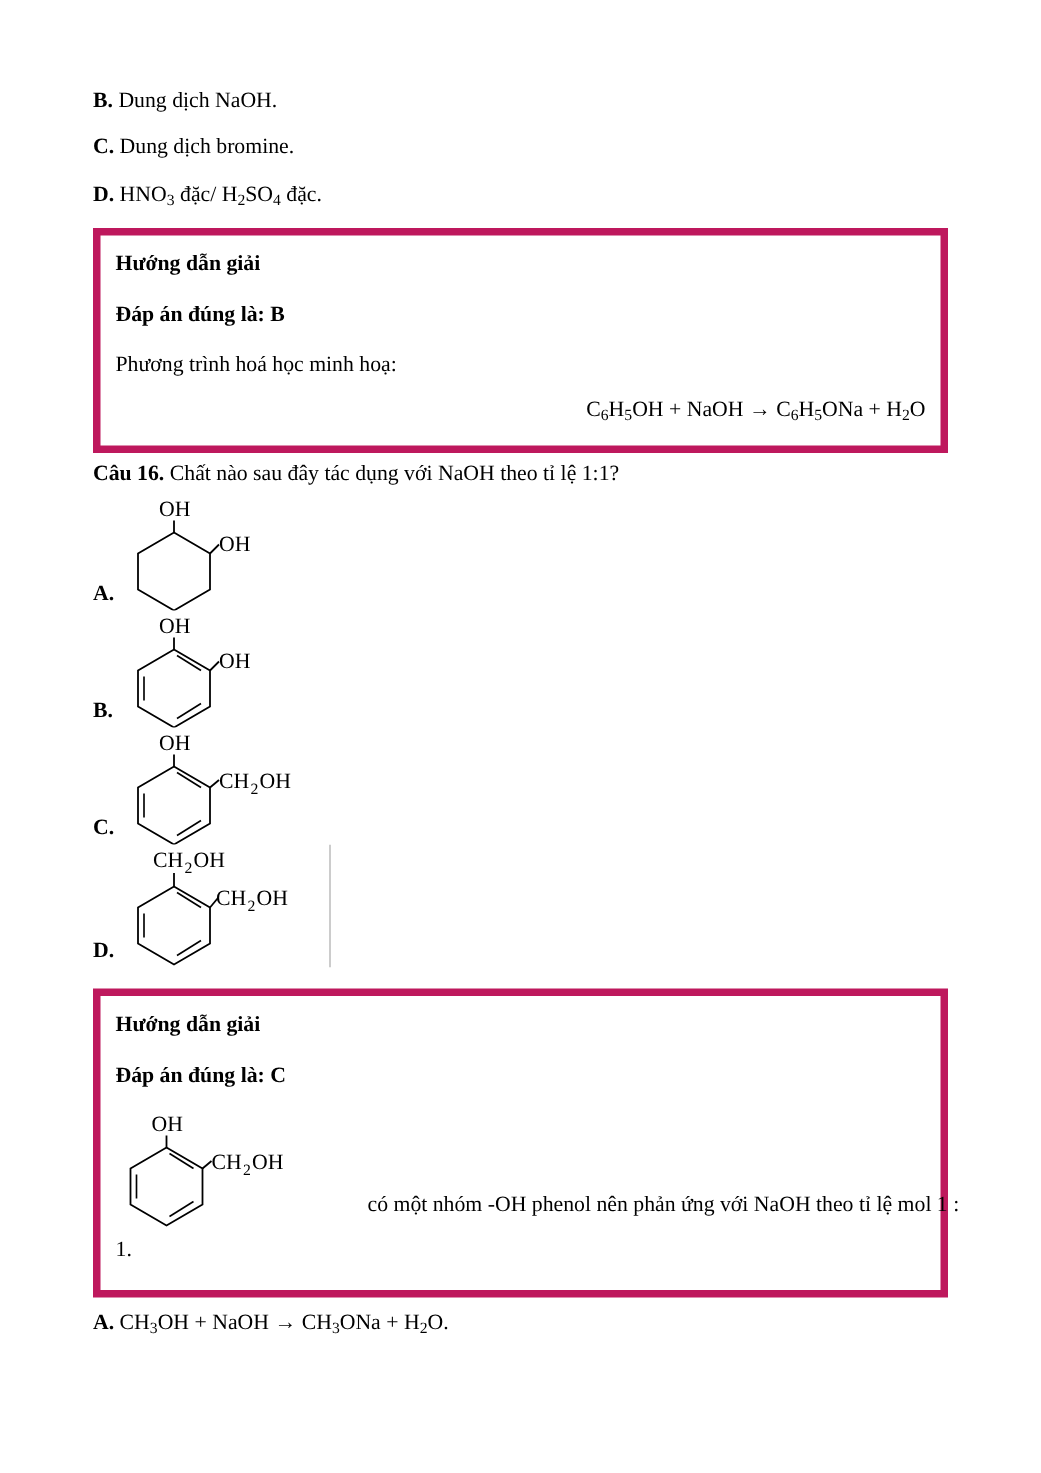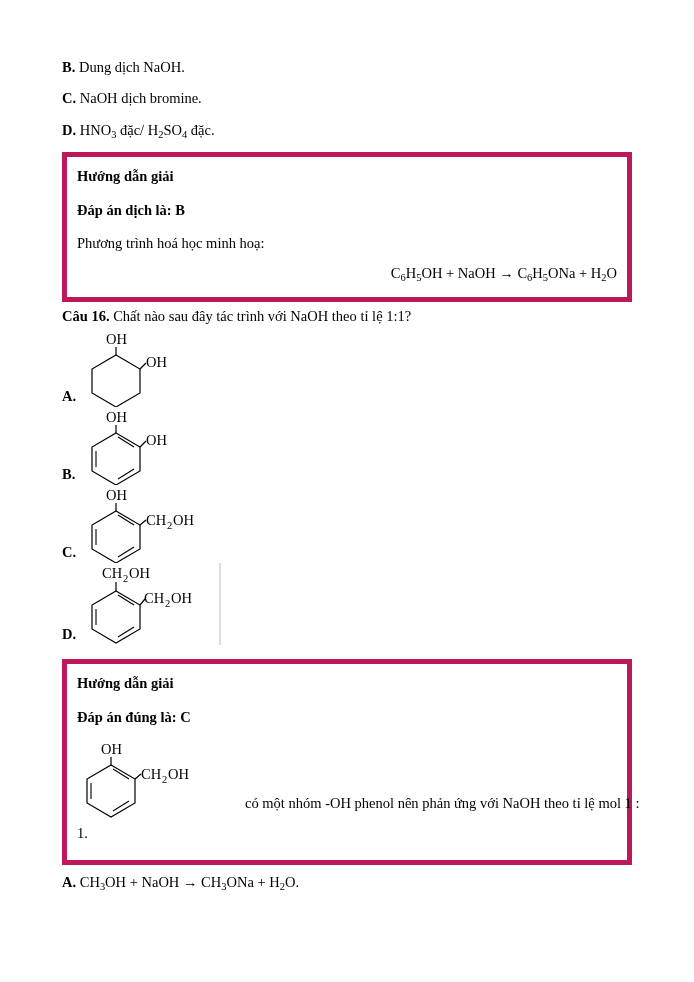--- a/index.html
+++ b/index.html
@@ -87,34 +87,34 @@
   .arrow { font-family: "Liberation Serif", serif; }
 </style>
 </head>
 <body>
 
 <div class="page">
   <div class="content">
 
     <p class="line"><b>B.</b> <span>Dung dịch NaOH.</span></p>
 
-    <p class="line"><b>C.</b> <span>NaOH dịch bromine.</span></p>
+    <p class="line"><b>C.</b> <span>Dung dịch bromine.</span></p>
 
     <p class="line"><b>D.</b>
       <span><span>HNO</span><sub>3</sub><span> đặc/ H</span><sub>2</sub><span>SO</span><sub>4</sub><span> đặc.</span></span>
     </p>
 
     <div class="box">
       <p class="line bold">Hướng dẫn giải</p>
-      <p class="line bold">Đáp án dịch là: B</p>
+      <p class="line bold">Đáp án đúng là: B</p>
       <p class="line">Phương trình hoá học minh hoạ:</p>
       <p class="eq-center"><span>C</span><sub>6</sub><span>H</span><sub>5</sub><span>OH + NaOH</span> <span class="arrow">→</span> <span>C</span><sub>6</sub><span>H</span><sub>5</sub><span>ONa + H</span><sub>2</sub><span>O</span></p>
     </div>
 
-    <p class="question"><b>Câu 16.</b> <span>Chất nào sau đây tác trình với NaOH theo tỉ lệ 1:1?</span></p>
+    <p class="question"><b>Câu 16.</b> <span>Chất nào sau đây tác dụng với NaOH theo tỉ lệ 1:1?</span></p>
 
     <div class="struct-wrap">
       <svg class="struct-svg" width="200" height="78" viewBox="0 0 200 78">
         <text x="22" y="15" font-family="Liberation Serif, serif" font-size="14.5">OH</text>
         <text x="62" y="38" font-family="Liberation Serif, serif" font-size="14.5">OH</text>
         <polygon points="32,26 56,40 56,64 32,78 8,64 8,40" fill="none" stroke="#000" stroke-width="1.2"></polygon>
         <line x1="32" y1="26" x2="32" y2="18" stroke="#000" stroke-width="1.2"></line>
         <line x1="56" y1="40" x2="62" y2="34" stroke="#000" stroke-width="1.2"></line>
       </svg>
       <span class="opt-letter">A.</span>

